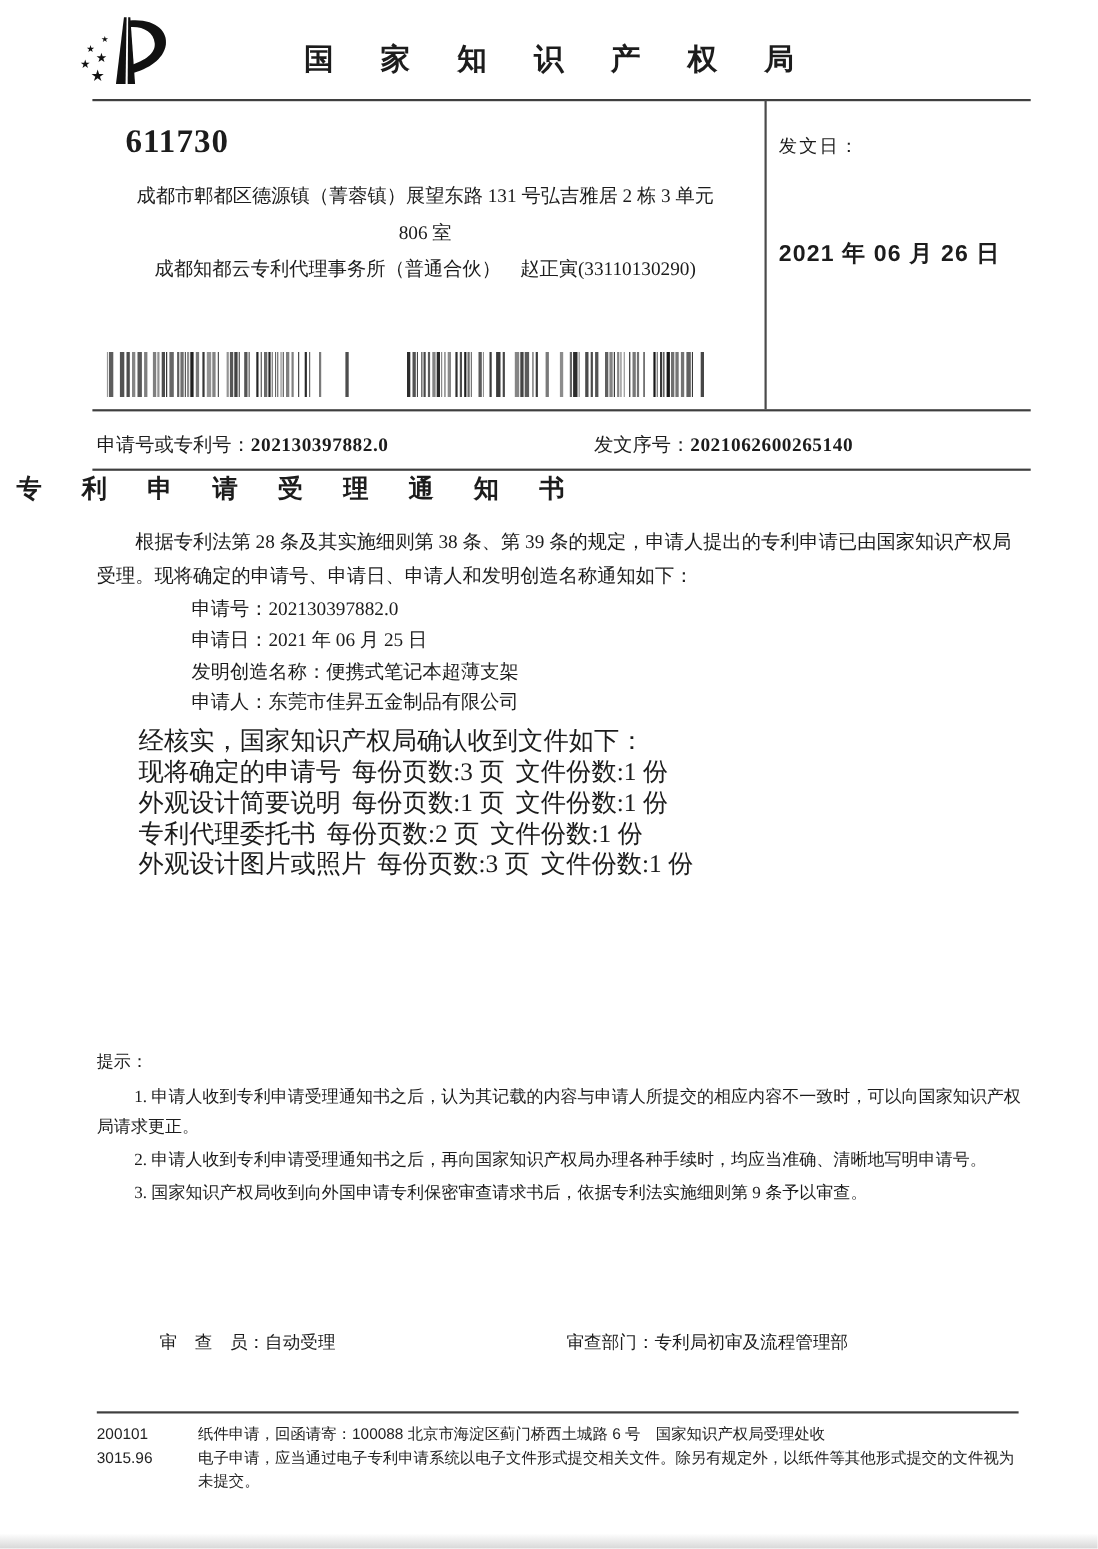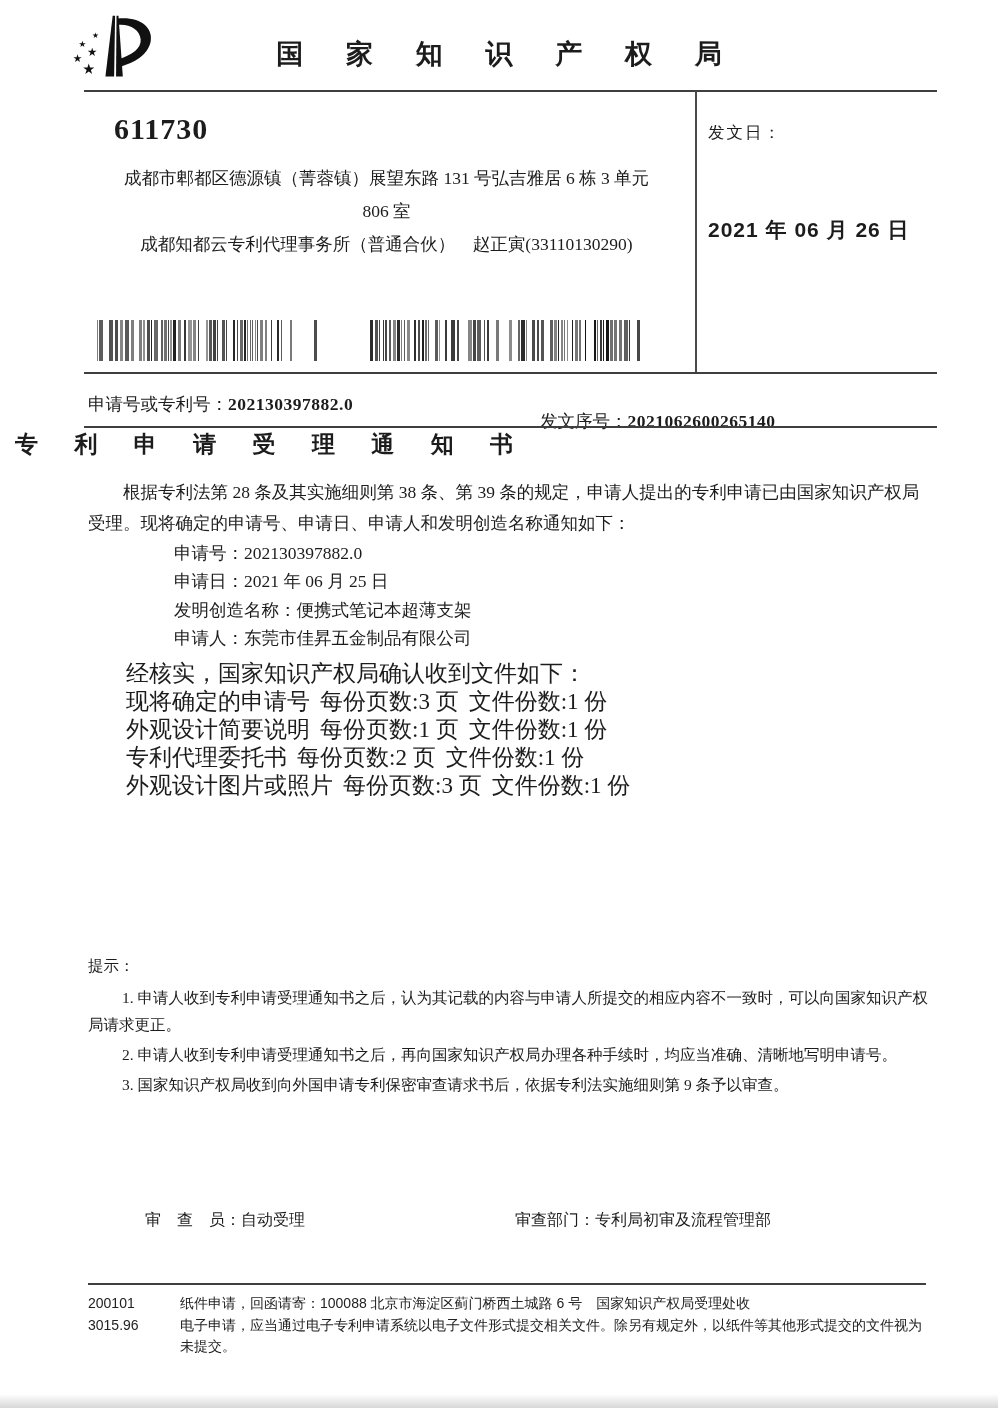--- a/index.html
+++ b/index.html
@@ -33,21 +33,21 @@
     font-family:"Liberation Sans","DejaVu Sans",sans-serif;
   }
   
   .barcode{overflow:hidden;}
   .barcode i{position:absolute;top:0;bottom:0;background:#151515;}
   .barcode-left{left:97px;top:320px;width:221px;height:41px;}
   .barcode-right{left:368px;top:320px;width:283px;height:41px;}
   
   .ref-row{left:88px;top:392px;width:845px;font-size:17.5px;}
   .ref-app{position:absolute;left:0;top:0;}
-  .ref-serial{position:absolute;left:452px;top:17px;}
+  .ref-serial{position:absolute;left:452px;top:0;}
   .ref-row b{letter-spacing:.5px;}
   
   .notice-title{
     left:0;top:429px;width:100%;text-align:left;
     font-size:23px;font-weight:bold;letter-spacing:15px;text-indent:15px;
     font-family:"Liberation Sans","DejaVu Sans",sans-serif;
   }
   .intro{left:88px;top:477px;width:847px;font-size:17.5px;line-height:31px;text-indent:2em;}
   .fields{left:126px;top:539px;width:700px;font-size:17.5px;line-height:28.4px;margin-left:48px;}
   .docs{left:126px;top:660px;width:760px;font-size:23px;line-height:28px;}
@@ -85,21 +85,21 @@
     <path d="M46.5,10 L48.5,10 L53,73 L46,73 Z" fill="#111"></path>
     <path d="M48,13 C72,11 84,23 82,36 C80,50 65,59 50,63 L49.2,55 C62,51 72.5,44 71.5,34.5 C70.5,24 60,18.2 47.5,19.5 Z" fill="#111"></path>
   </svg>
   <div class="abs agency-title">国 家 知 识 产 权 局</div>
   <div class="abs rule rule-top"></div>
   <div class="abs vdiv"></div>
 
   <div class="abs recipient">
     <div class="postal">611730</div>
     <div class="addr">
-      <div>成都市郫都区德源镇（菁蓉镇）展望东路 131 号弘吉雅居 6 栋 3 单元</div>
+      <div>成都市郫都区德源镇（菁蓉镇）展望东路 131 号弘吉雅居 2 栋 3 单元</div>
       <div>806 室</div>
       <div>成都知都云专利代理事务所（普通合伙）　赵正寅(33110130290)</div>
     </div>
   </div>
 
   <div class="abs dispatch">
     <div class="dispatch-label">发文日：</div>
     <div class="dispatch-date">2021 年 06 月 26 日</div>
   </div>
 

